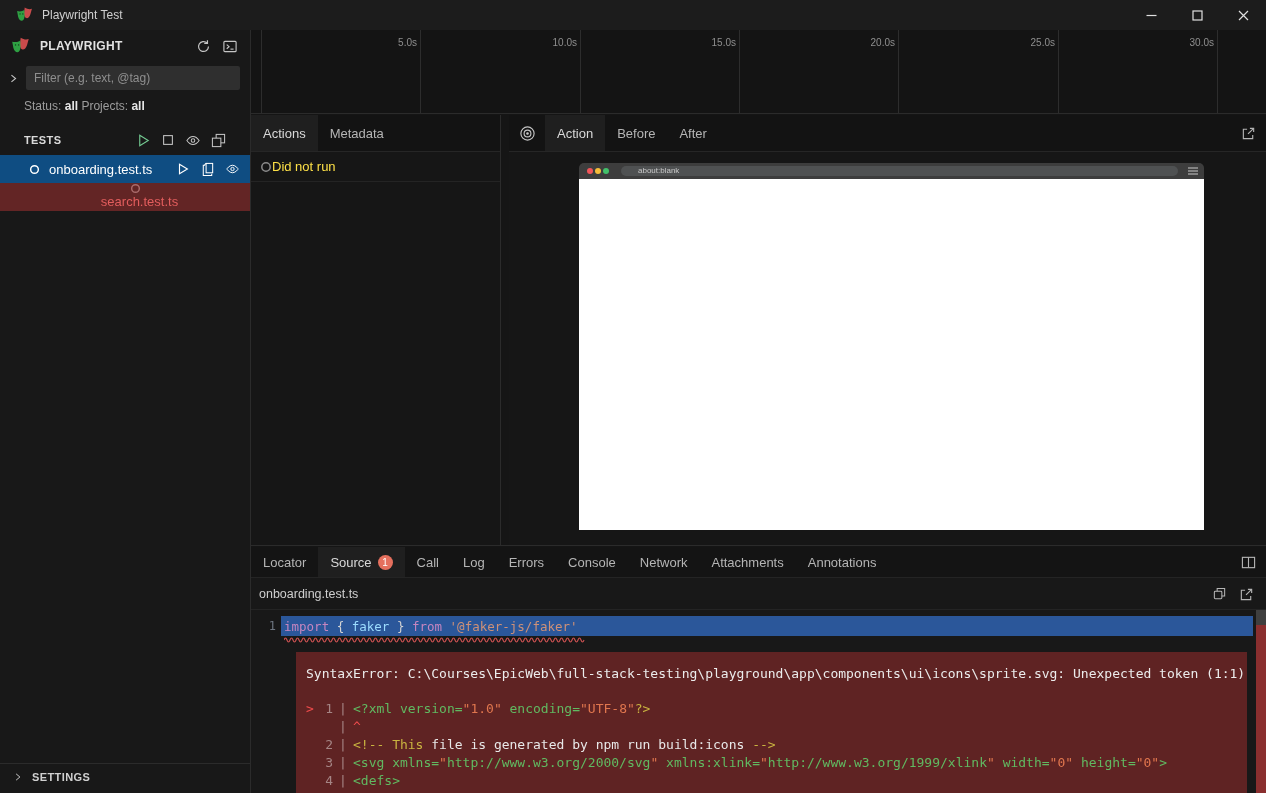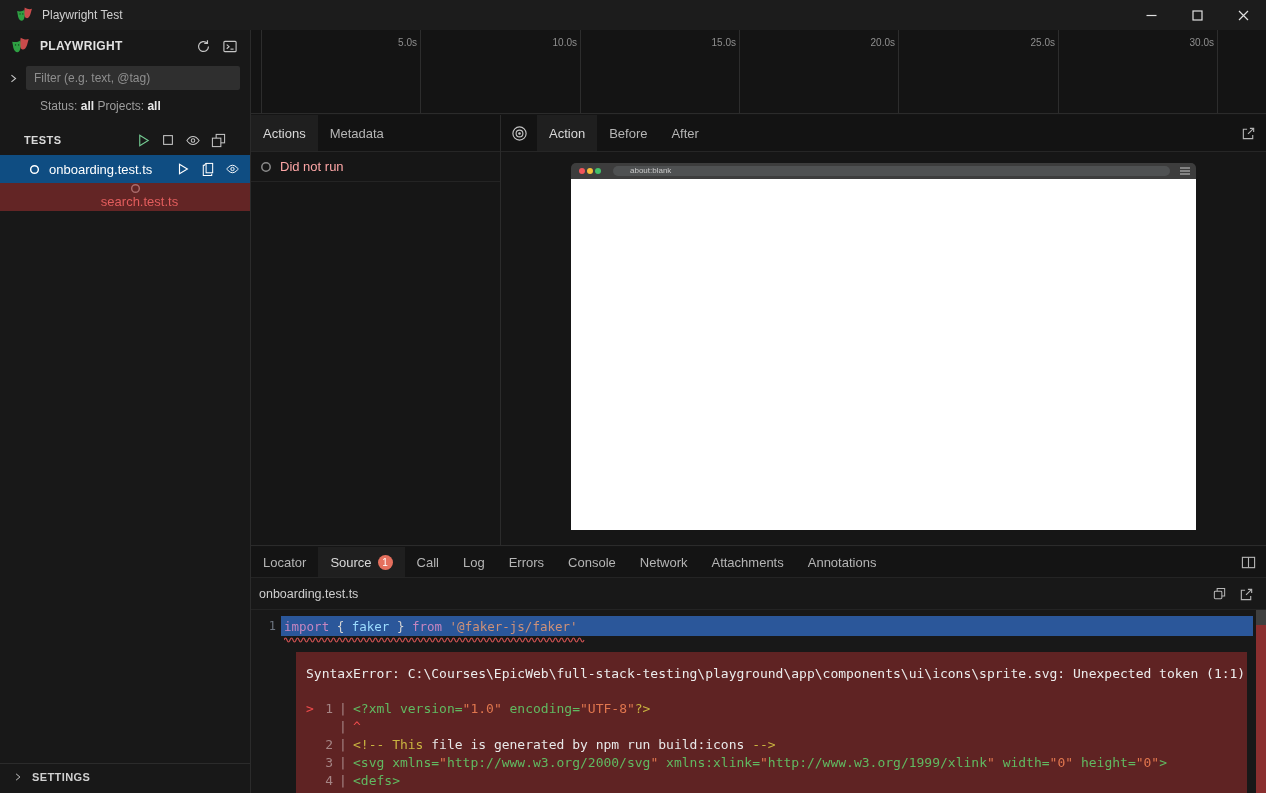--- a/index.html
+++ b/index.html
@@ -23,21 +23,21 @@
     background:#181818; border-right:1px solid #2b2b2b; }
   .pw-header { height:32px; display:flex; align-items:center; padding:0 12px 0 10px; }
   .pw-header .masks { width:22px; height:20px; }
   .pw-header .label { margin-left:8px; font-weight:bold; font-size:12px; letter-spacing:.3px; color:#e2e2e2; flex:1; }
   .pw-header .hicon { margin-left:11px; }
   .filter-row { height:26px; margin-top:3px; display:flex; align-items:center; }
   .filter-chevron { width:26px; display:flex; justify-content:center; }
   .filter-input { flex:1; margin-right:10px; height:24px; background:#2f2f2f; border:none;
     border-radius:2px; color:#c5c5c5; font-size:12px; padding:0 8px; font-family:"Liberation Sans",sans-serif; outline:none; }
   .filter-input::placeholder { color:#8f8f8f; }
-  .status-row { padding:8px 0 4px 40px; font-size:12px; color:#9d9d9d; }
+  .status-row { padding:8px 0 4px 24px; font-size:12px; color:#9d9d9d; }
   .status-row b { color:#e7e7e7; font-weight:bold; }
   .tests-header { height:30px; margin-top:8px; display:flex; align-items:center; padding:0 24px; }
   .tests-header .label { font-size:11px; font-weight:bold; letter-spacing:.4px; color:#dadada; flex:1; }
   .tests-header .hicon { margin-left:10px; }
   .test-row { height:28px; display:flex; align-items:center; padding-left:29px; font-size:13px; position:relative; }
   .test-row .circ { margin-right:9px; }
   .test-row.selected { background:#0f4d82; color:#ffffff; }
   .test-row.failed  { background:#632525; color:#e25d5d;flex-direction:column; }
   .row-icons { position:absolute; right:10px; top:0; height:28px; display:flex; align-items:center; }
   .row-icons > * { margin-left:10px; }
@@ -49,28 +49,28 @@
   .timeline { position:absolute; left:251px; top:30px; width:1015px; height:84px;
     background:#141414; border-bottom:1px solid #2b2b2b; }
   .tl-line { position:absolute; top:0; bottom:0; width:1px; background:#2d2d2d; }
   .tl-start { left:10px; } .tl-l1{left:169px;} .tl-l2{left:329px;} .tl-l3{left:488px;}
   .tl-l4{left:647px;} .tl-l5{left:807px;} .tl-l6{left:966px;}
   .tl-label { position:absolute; top:7px; width:60px; text-align:right; font-size:10px; color:#8f8f8f; }
   .tl-t1{left:106px;} .tl-t2{left:266px;} .tl-t3{left:425px;} .tl-t4{left:584px;} .tl-t5{left:744px;} .tl-t6{left:903px;}
 
   
   .middle { position:absolute; left:251px; top:115px; width:1015px; height:431px;
-    border-bottom:1px solid #2b2b2b; display:flex; }
+    border-bottom:1px solid #2b2b2b; display:flex;gap:8px; }
   .pane-tabs { height:37px; background:#131313; border-bottom:1px solid #262626;
     display:flex; align-items:stretch; position:relative; }
   .tab { padding:0 12px; display:flex; align-items:center; font-size:13px; color:#b5b5b5; cursor:default; }
   .tab.selected { background:#1f1f1f; color:#d9d9d9; }
   .actions-pane { width:250px; border-right:1px solid #2b2b2b; display:flex; flex-direction:column; background:#161616; }
   .empty-row { height:30px; border-bottom:1px solid #242424; display:flex; align-items:center; padding-left:9px; }
-  .empty-row .txt { margin-left:8px; font-size:13px; color:#fca5a5; }
+  .empty-row .txt { font-size:13px; color:#fde047; }
   .snapshot-pane { flex:1; display:flex; flex-direction:column; background:#161616; }
   .target-box { width:36px; display:flex; align-items:center; justify-content:center; }
   .strip-right-icon { position:absolute; right:10px; top:0; height:37px; display:flex; align-items:center; }
   .snapshot-body { position:relative; flex:1; }
 
   
   .browser { position:absolute; left:70px; top:11px; width:625px; height:367px;
     border-radius:5px 5px 0 0; overflow:hidden; display:flex; flex-direction:column; }
   .chrome { height:16px; background:#3d3d3d; display:flex; align-items:center; flex:none; }
   .lights { display:flex; margin-left:8px; }

